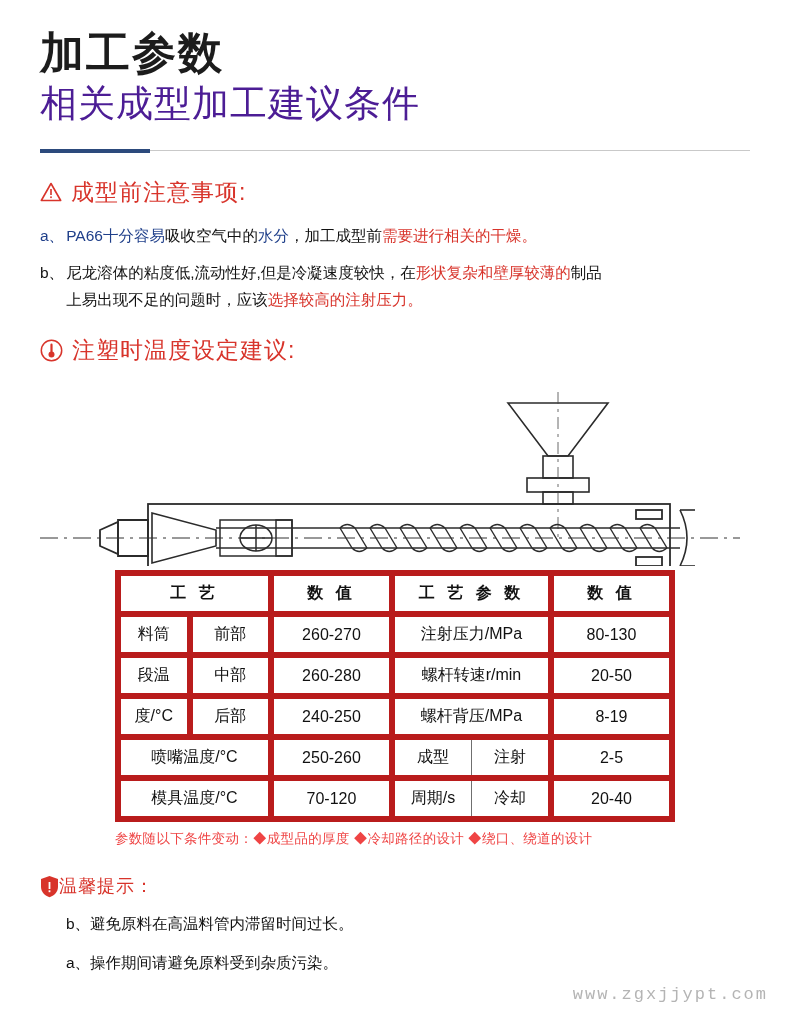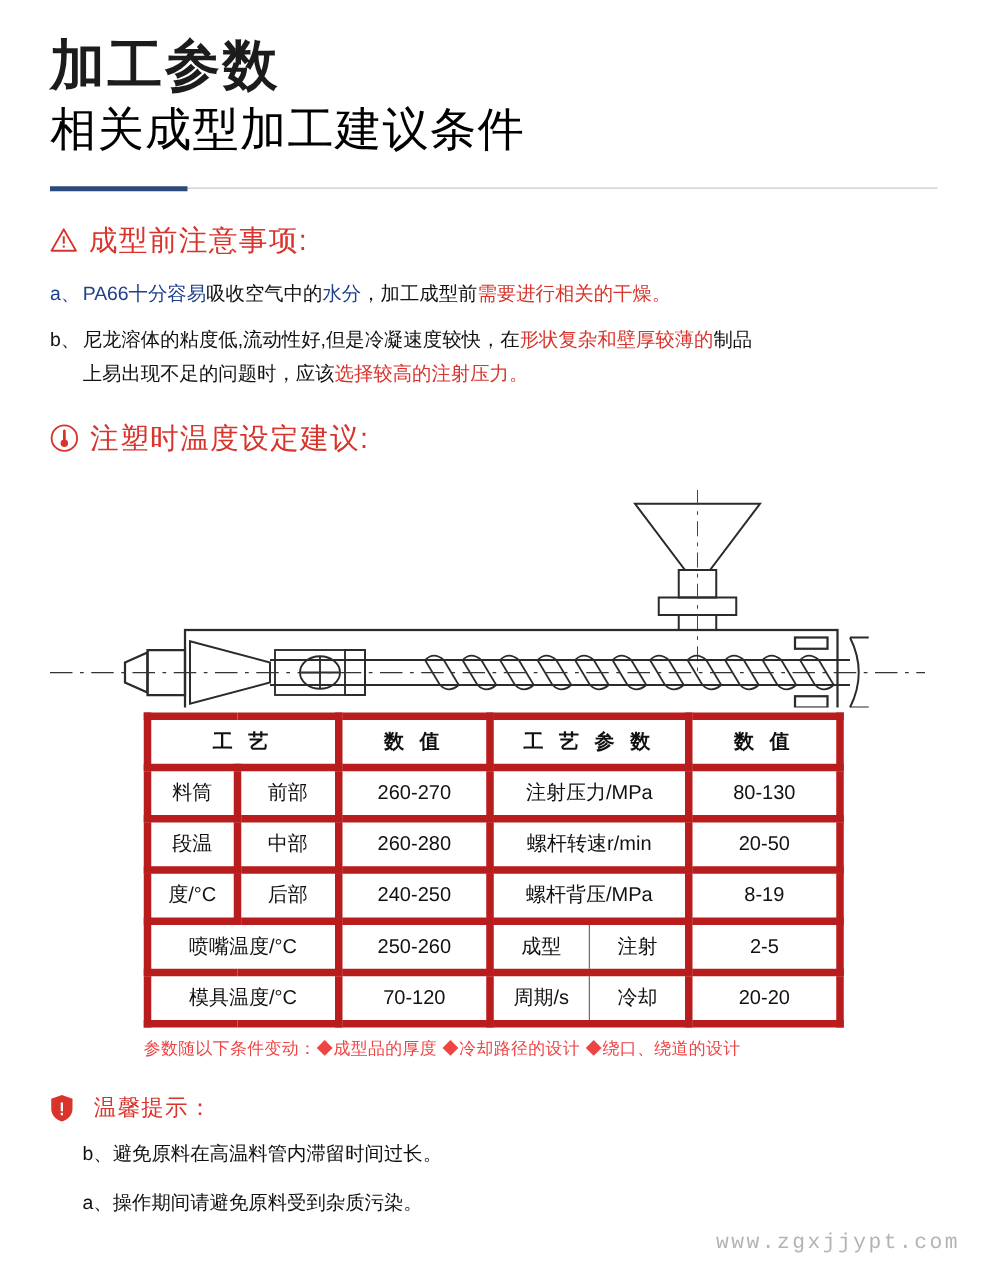--- a/index.html
+++ b/index.html
@@ -28,21 +28,21 @@
     font-weight: bold;
     letter-spacing: 2px;
     color: #1c1c1c;
     line-height: 1.15;
     margin: 0 0 2px 0;
   }
   .title-sub {
     font-size: 37px;
     font-weight: normal;
     letter-spacing: 1px;
-    color: #000000;
+    color: #4c1d95;
     line-height: 1.25;
     margin: 0;
   }
   .rule-wrap {
     margin-top: 22px;
     height: 4px;
     position: relative;
   }
   .rule-grey {
     position: absolute;
@@ -148,21 +148,21 @@
     letter-spacing: 0.3px;
   }
 
   
   .tips {
     margin-top: 26px;
   }
   .tips-head {
     display: flex;
     align-items: center;
-    gap: 16px;
+    gap: 0;
   }
   .tips-head .t {
     font-size: 18px;
     color: #d8342b;
     letter-spacing: 1px;
   }
   .tip-line {
     font-size: 15.5px;
     color: #111;
     margin-top: 14px;
@@ -387,21 +387,21 @@
           <td style="padding:0">
             <table style="width:100%;border-collapse:collapse;border:0">
               <tbody>
                   <tr>
                 <td style="border:0;border-right:1px solid #6f6f6f;width:50%">周期/s</td>
                 <td style="border:0;width:50%">冷却</td>
               </tr>
             </tbody>
               </table>
           </td>
-          <td>20-20</td>
+          <td>20-40</td>
         </tr>
       </tbody>
     </table>
     <div class="table-note">参数随以下条件变动：◆成型品的厚度 ◆冷却路径的设计 ◆绕口、绕道的设计</div>
   </div>
 
   <div class="tips">
     <div class="tips-head">
       <span class="shield-icon">
         <svg width="19" height="23" viewBox="0 0 19 23">

